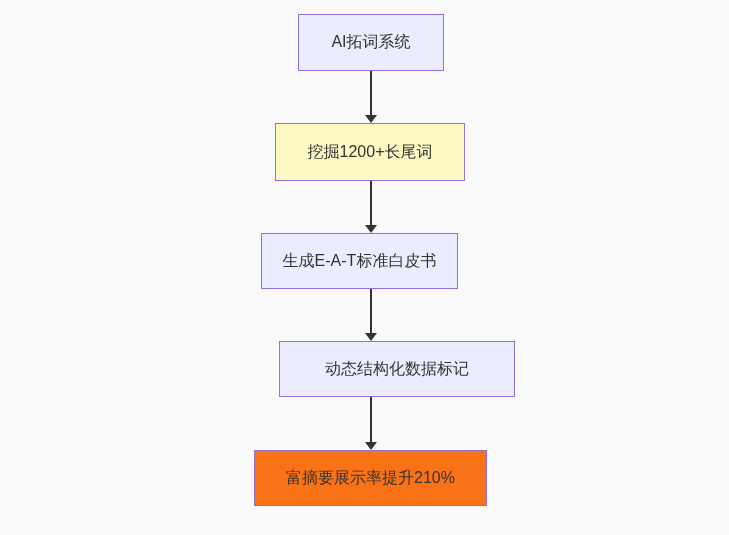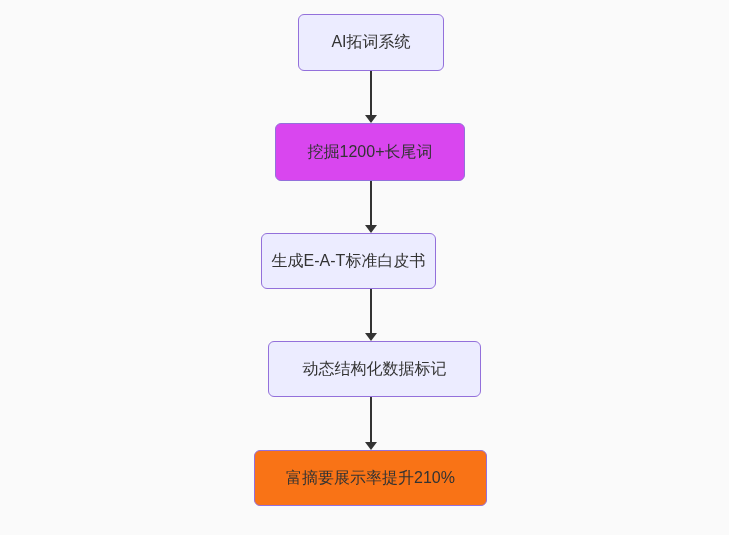--- a/index.html
+++ b/index.html
@@ -13,21 +13,21 @@
     position: relative;
     width: 729px;
     height: 535px;
     overflow: hidden;
   }
   .node {
     position: absolute;
     box-sizing: border-box;
     border-style: solid;
     border-width: 1.5px;
-    border-radius: 6px;
+    border-radius: 0;
     display: flex;
     align-items: center;
     justify-content: center;
     font-size: 16px;
     text-align: left;
     white-space: nowrap;
   }
   .edge {
     position: absolute;
     left: 364px;
@@ -44,22 +44,22 @@
     width: 0;
     height: 0;
     border-left: 6px solid transparent;
     border-right: 6px solid transparent;
     border-top-style: solid;
     border-top-width: 8px;
   }
   
   #node-0 { left: 298px; top: 14px;  width: 146px; height: 57px; }
   #node-1 { left: 275px; top: 123px; width: 190px; height: 58px; }
-  #node-2 { left: 261px; top: 233px; width: 175px; height: 56px; }
-  #node-3 { left: 268px; top: 341px; width: 213px; height: 56px; }
+  #node-2 { left: 261px; top: 233px; width: 197px; height: 56px; }
+  #node-3 { left: 279px; top: 341px; width: 236px; height: 56px; }
   #node-4 { left: 254px; top: 450px; width: 233px; height: 56px; }
   
   #edge-0 { top: 71px;  height: 52px; }
   #edge-1 { top: 181px; height: 52px; }
   #edge-2 { top: 289px; height: 52px; }
   #edge-3 { top: 397px; height: 53px; }
 </style>
 </head>
 <body>
 
@@ -67,21 +67,21 @@
 
   <div class="node" id="node-0" style="background: rgb(236, 236, 255); border-color: rgb(147, 112, 219); color: rgb(51, 51, 51);">
     <span>AI拓词系统</span>
   </div>
 
   <div class="edge" id="edge-0">
     <div class="edge-line" style="background: rgb(51, 51, 51);"></div>
     <div class="edge-head" style="border-top-color: rgb(51, 51, 51);"></div>
   </div>
 
-  <div class="node" id="node-1" style="background: #d946ef; border-color: rgb(147, 112, 219); color: rgb(51, 51, 51);">
+  <div class="node" id="node-1" style="background: #fef9c3; border-color: rgb(147, 112, 219); color: rgb(51, 51, 51);">
     <span>挖掘1200+长尾词</span>
   </div>
 
   <div class="edge" id="edge-1">
     <div class="edge-line" style="background: rgb(51, 51, 51);"></div>
     <div class="edge-head" style="border-top-color: rgb(51, 51, 51);"></div>
   </div>
 
   <div class="node" id="node-2" style="background: rgb(236, 236, 255); border-color: rgb(147, 112, 219); color: rgb(51, 51, 51);">
     <span>生成E-A-T标准白皮书</span>

